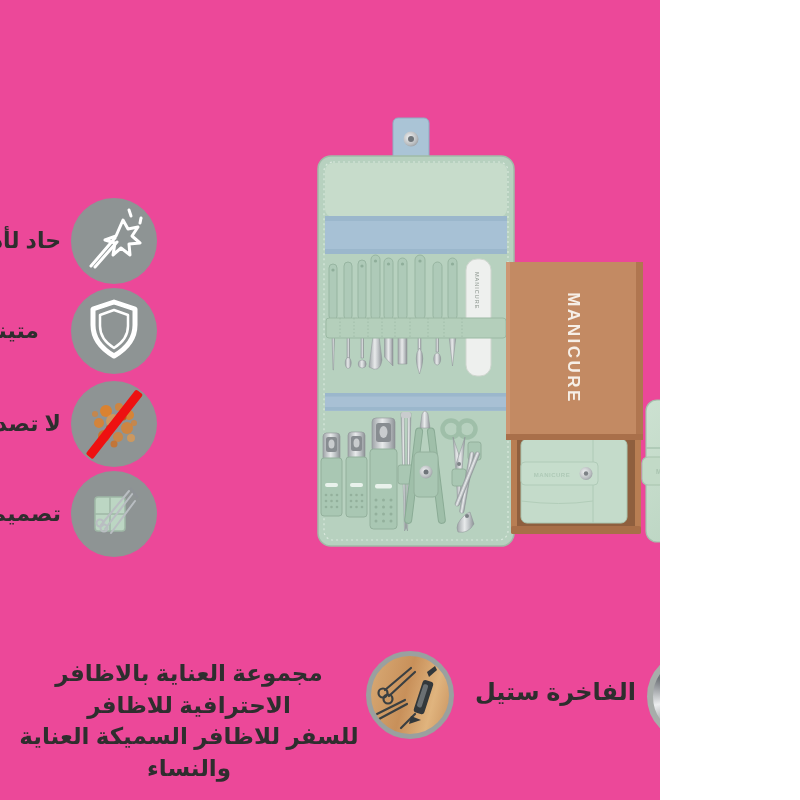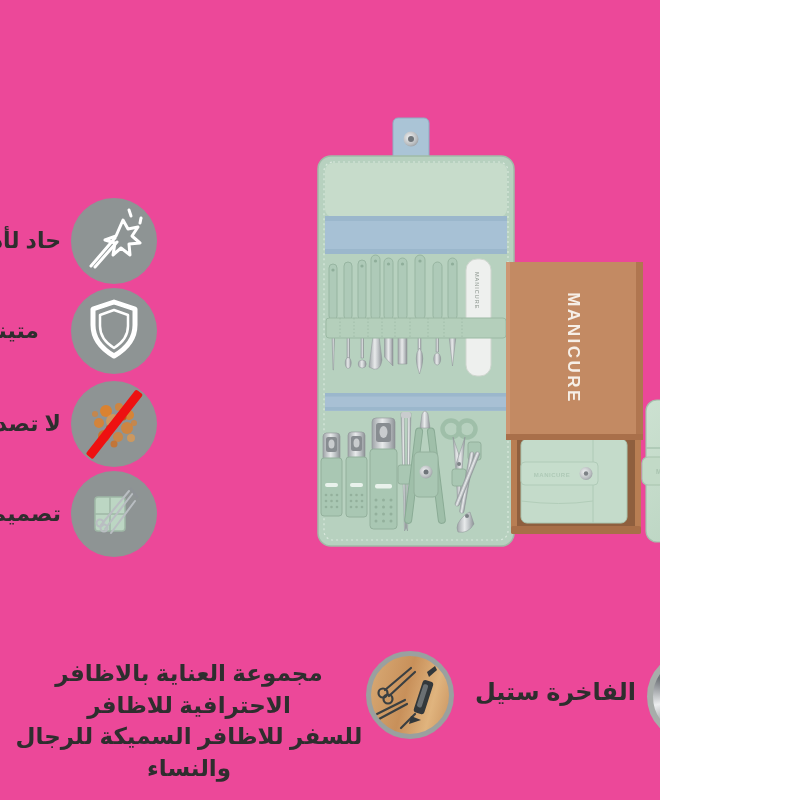--- a/index.html
+++ b/index.html
@@ -350,21 +350,21 @@
     <g>
       <rect x="2" y="63" width="86" height="28" rx="6" fill="#c2dac7" stroke="#a8c4ae" stroke-width="1.2"></rect>
       <text x="36" y="80" font-size="6.5" fill="#a9c4b0" text-anchor="middle" letter-spacing=".6" font-weight="bold">MANICURE</text>
       <circle cx="66" cy="77" r="7.5" fill="url(#snapg3)"></circle>
       <circle cx="66" cy="77" r="2.6" fill="#7d8286"></circle>
     </g>
   </svg>
 
   <div class="desc">
     <div>مجموعة العناية بالاظافر الاحترافية  للاظافر</div>
-    <div>للسفر للاظافر السميكة للرجال والنساء</div>
+    <div>للسفر للاظافر السميكة العناية والنساء</div>
   </div>
 
   <div class="wood-disc">
     <svg width="78" height="78" viewBox="0 0 78 78">
       <g stroke="#3a3f42" fill="none" stroke-width="2.2" stroke-linecap="round">
         <path d="M14 34 L40 12"></path>
         <path d="M18 40 L44 16"></path>
         <circle cx="12" cy="37" r="4.5"></circle>
         <circle cx="17" cy="43" r="4.5"></circle>
         <path d="M6 58 L34 44"></path>

